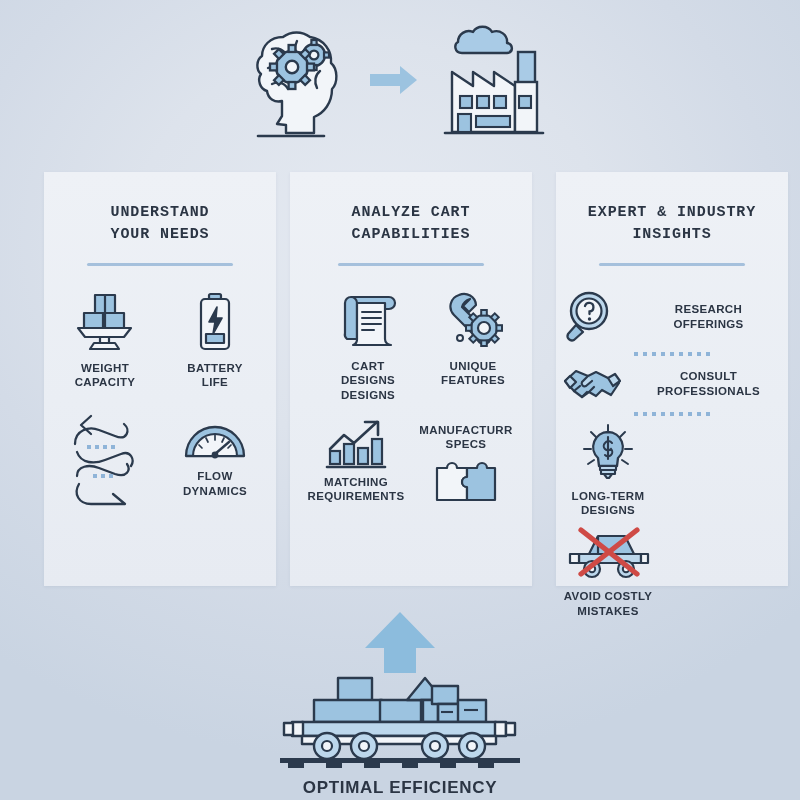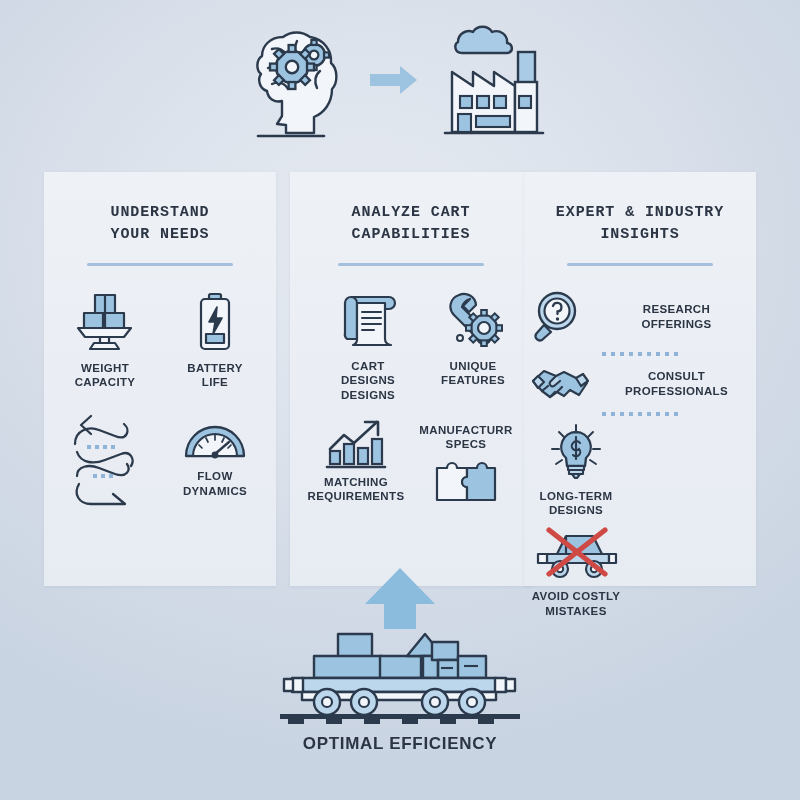--- a/index.html
+++ b/index.html
@@ -30,21 +30,21 @@
   
   .card {
     position: absolute;
     top: 172px;
     height: 414px;
     background: linear-gradient(180deg, #eef1f6 0%, #eaeef4 55%, #e7ebf2 100%);
     box-shadow: 0 1px 3px rgba(90,110,140,.10);
   }
   #card-1 { left: 44px;  width: 232px; }
   #card-2 { left: 290px; width: 242px; }
-  #card-3 { left: 524px; width: 232px; }
+  #card-3 { left: 556px; width: 232px; }
 
   .card-title {
     margin: 30px auto 0;
     text-align: center;
     font-size: 15px;
     font-weight: bold;
     letter-spacing: .9px;
     line-height: 1.45;
     color: #2b3544;
     width: 88%;
@@ -99,21 +99,21 @@
     margin: 8px 0 8px 0;
   }
   .dotsep i { width: 4px; height: 4px; background: #8fb4d8; display: block; }
 
   
   .pair3 { display: flex; justify-content: center; gap: 6px; }
   .pair3 .cell { width: 104px; }
 
   
   #bottom {
-    position: absolute; left: 0; top: 568px;
+    position: absolute; left: 0; top: 612px;
     width: 800px;
     display: flex; flex-direction: column; align-items: center;
   }
   #bottom .up-arrow { display: block; }
   #bottom .cart-wrap { margin-top: -2px; }
   #optimal {
     margin-top: 10px;
     font-size: 17px; font-weight: bold;
     letter-spacing: .7px;
     color: #2b3544;

